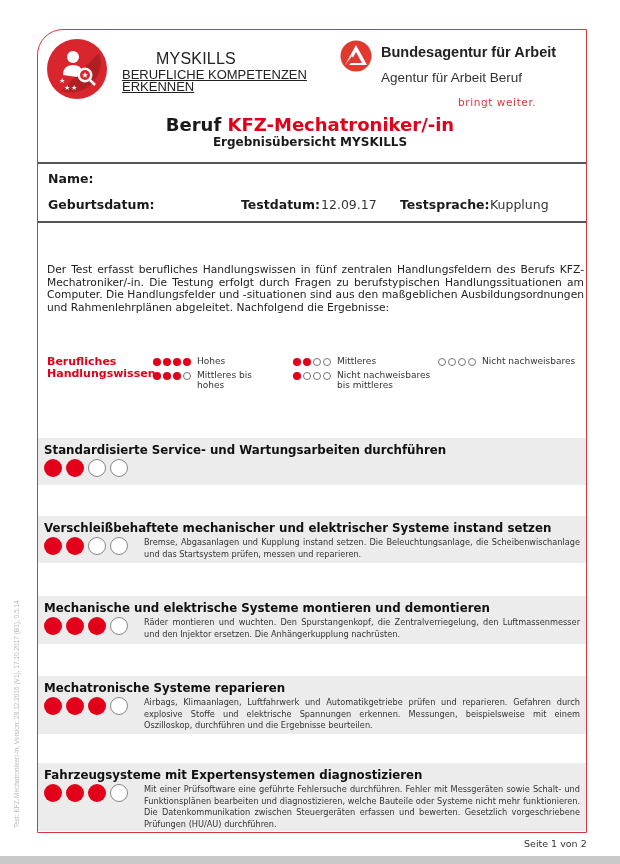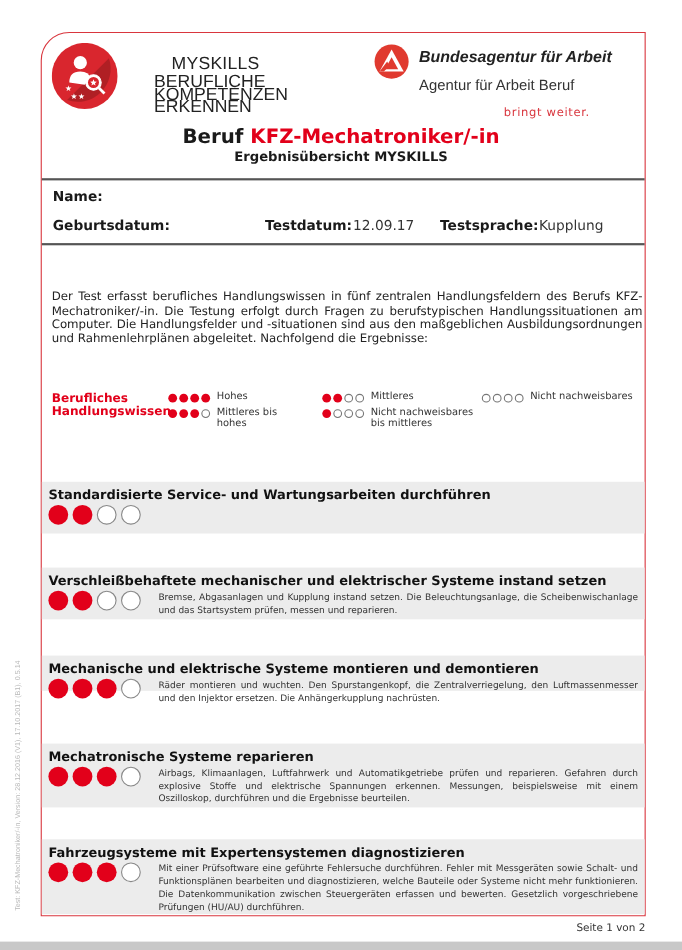--- a/index.html
+++ b/index.html
@@ -14,23 +14,23 @@
   .side-note {
     position: absolute; left: 13px; top: 828px; transform-origin: left top; transform: rotate(-90deg);
     font-size: 6.5px; color: #b8b8b8; white-space: nowrap; font-family: "Liberation Sans", sans-serif;
   }
   .page-number { position: absolute; left: 524px; top: 838px; font-size: 9.5px; color: #333; }
   .bottom-bar { position: absolute; left: 0; top: 856px; width: 620px; height: 8px; background: #c8c8c8; }
 
   
   .myskills-logo { position: absolute; left: 47px; top: 39px; width: 60px; height: 60px; }
   .myskills-title { position: absolute; left: 124px; top: 50px; font-family: "Liberation Sans", sans-serif; font-size: 16px; color: #222; letter-spacing: 0.2px; margin-left: 32px; }
-  .myskills-sub { position: absolute; left: 140px; top: 69px; font-family: "Liberation Sans", sans-serif; font-size: 16px; line-height: 11.5px; color: #222; width: 190px; }
+  .myskills-sub { position: absolute; left: 122px; top: 69px; font-family: "Liberation Sans", sans-serif; font-size: 13px; line-height: 11.5px; color: #222; width: 190px; text-decoration: underline; }
   .ba-logo { position: absolute; left: 340px; top: 40px; width: 32px; height: 32px; }
-  .ba-name { position: absolute; left: 381px; top: 44px; font-size: 14.5px; font-weight: bold; color: #222; font-family: "Liberation Sans", sans-serif; font-style: italic; }
+  .ba-name { position: absolute; left: 381px; top: 44px; font-size: 14.5px; font-weight: bold; color: #222; font-family: "Liberation Sans", sans-serif; }
   .ba-office { position: absolute; left: 381px; top: 70px; font-size: 13.5px; color: #333; font-family: "Liberation Sans", sans-serif; }
   .ba-slogan { position: absolute; left: 458px; top: 96px; font-size: 10.5px; color: #d9363e; letter-spacing: 0.6px; }
 
   .title-line { position: absolute; left: 0; width: 620px; top: 114px; text-align: center; font-size: 18px; font-weight: bold; }
   .title-line .job { color: #e2001a; }
   .subtitle-line { position: absolute; left: 0; width: 620px; top: 135px; text-align: center; font-size: 12px; font-weight: bold; }
 
   .hr { position: absolute; left: 38px; width: 548px; height: 1.5px; background: #555; }
   .field-label { position: absolute; font-size: 12.5px; font-weight: bold; }
   .field-value { position: absolute; font-size: 12.5px; color: #333; }
@@ -168,21 +168,21 @@
     <div class="dots-big">
         <span class="dot-b filled"></span>
         <span class="dot-b filled"></span>
         <span class="dot-b empty"></span>
         <span class="dot-b empty"></span>
       </div>
     <div class="section-desc">Bremse, Abgasanlagen und Kupplung instand setzen. Die Beleuchtungsanlage, die Scheibenwischanlage und das Startsystem prüfen, messen und reparieren.</div>
   </div>
 </div>
 
-<div class="section" style="top:596px; height:32px;">
+<div class="section" style="top:596px; height:48px;">
   <div class="section-title">Mechanische und elektrische Systeme montieren und demontieren</div>
   <div class="section-body">
     <div class="dots-big">
         <span class="dot-b filled"></span>
         <span class="dot-b filled"></span>
         <span class="dot-b filled"></span>
         <span class="dot-b empty"></span>
       </div>
     <div class="section-desc">Räder montieren und wuchten. Den Spurstangenkopf, die Zentralverriegelung, den Luftmassenmesser und den Injektor ersetzen. Die Anhängerkupplung nachrüsten.</div>
   </div>

